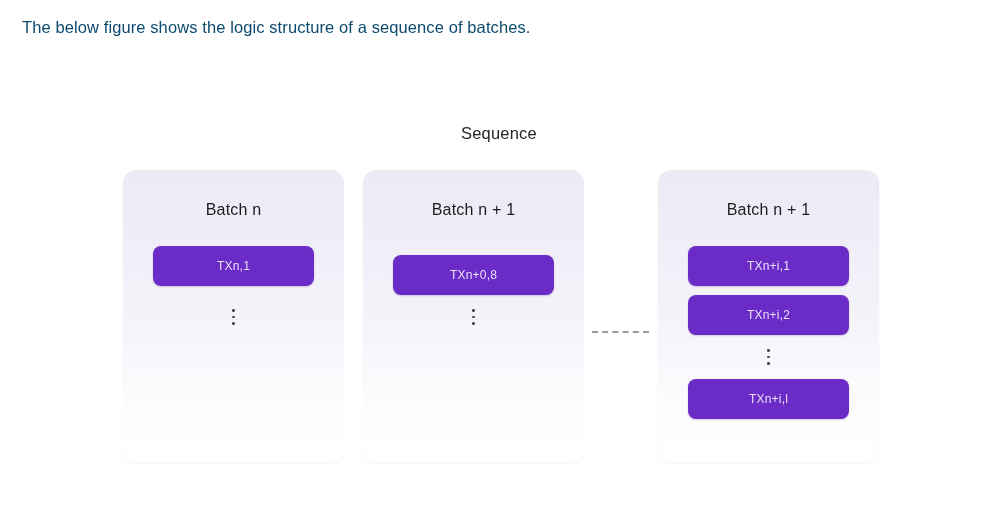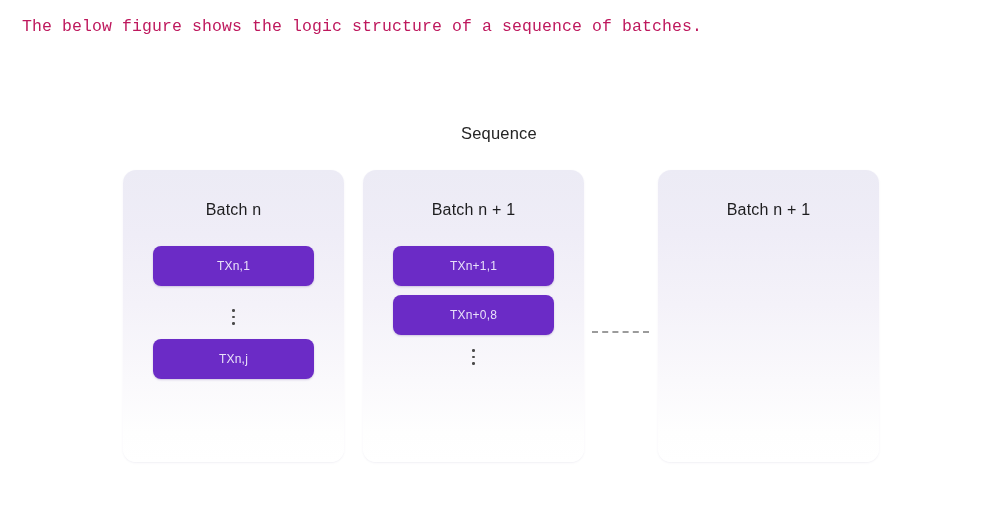--- a/index.html
+++ b/index.html
@@ -15,24 +15,23 @@
     overflow: hidden;
     position: relative;
   }
 
   .caption {
     position: absolute;
     left: 22px;
     top: 16px;
     font-size: 16.5px;
     line-height: 22px;
-    color: #be185d;
+    color: #0c4a6e;
     letter-spacing: 0.1px;
     white-space: nowrap;
-    font-family: Liberation Mono, monospace;
   }
 
   .figure {
     position: absolute;
     left: 0;
     top: 0;
     width: 1000px;
     height: 515px;
     margin-left: 48px;
   }
@@ -150,39 +149,48 @@
     <div class="batch-card c1">
       <div class="batch-title">Batch n</div>
       <div class="tx-stack">
         <div class="tx-box">TXn,1</div>
         <div class="tx-gap"></div>
         <div class="tx-ellipsis">
             <i></i>
             <i></i>
             <i></i>
           </div>
-        <div class="tx-box">TXn,j</div>
       </div>
     </div>
 
     <div class="batch-card c2">
       <div class="batch-title">Batch n + 1</div>
       <div class="tx-stack">
-        <div class="tx-box">TXn+1,1</div>
         <div class="tx-gap"></div>
         <div class="tx-box">TXn+0,8</div>
         <div class="tx-ellipsis">
             <i></i>
             <i></i>
             <i></i>
           </div>
       </div>
     </div>
 
     <div class="batch-card c3">
       <div class="batch-title">Batch n + 1</div>
+      <div class="tx-stack">
+        <div class="tx-box">TXn+i,1</div>
+        <div class="tx-gap"></div>
+        <div class="tx-box">TXn+i,2</div>
+        <div class="tx-ellipsis">
+            <i></i>
+            <i></i>
+            <i></i>
+          </div>
+        <div class="tx-box">TXn+i,l</div>
+      </div>
     </div>
 
   </div>
 
   <div class="connector"></div>
 
 </div>
 
 </body></html>

